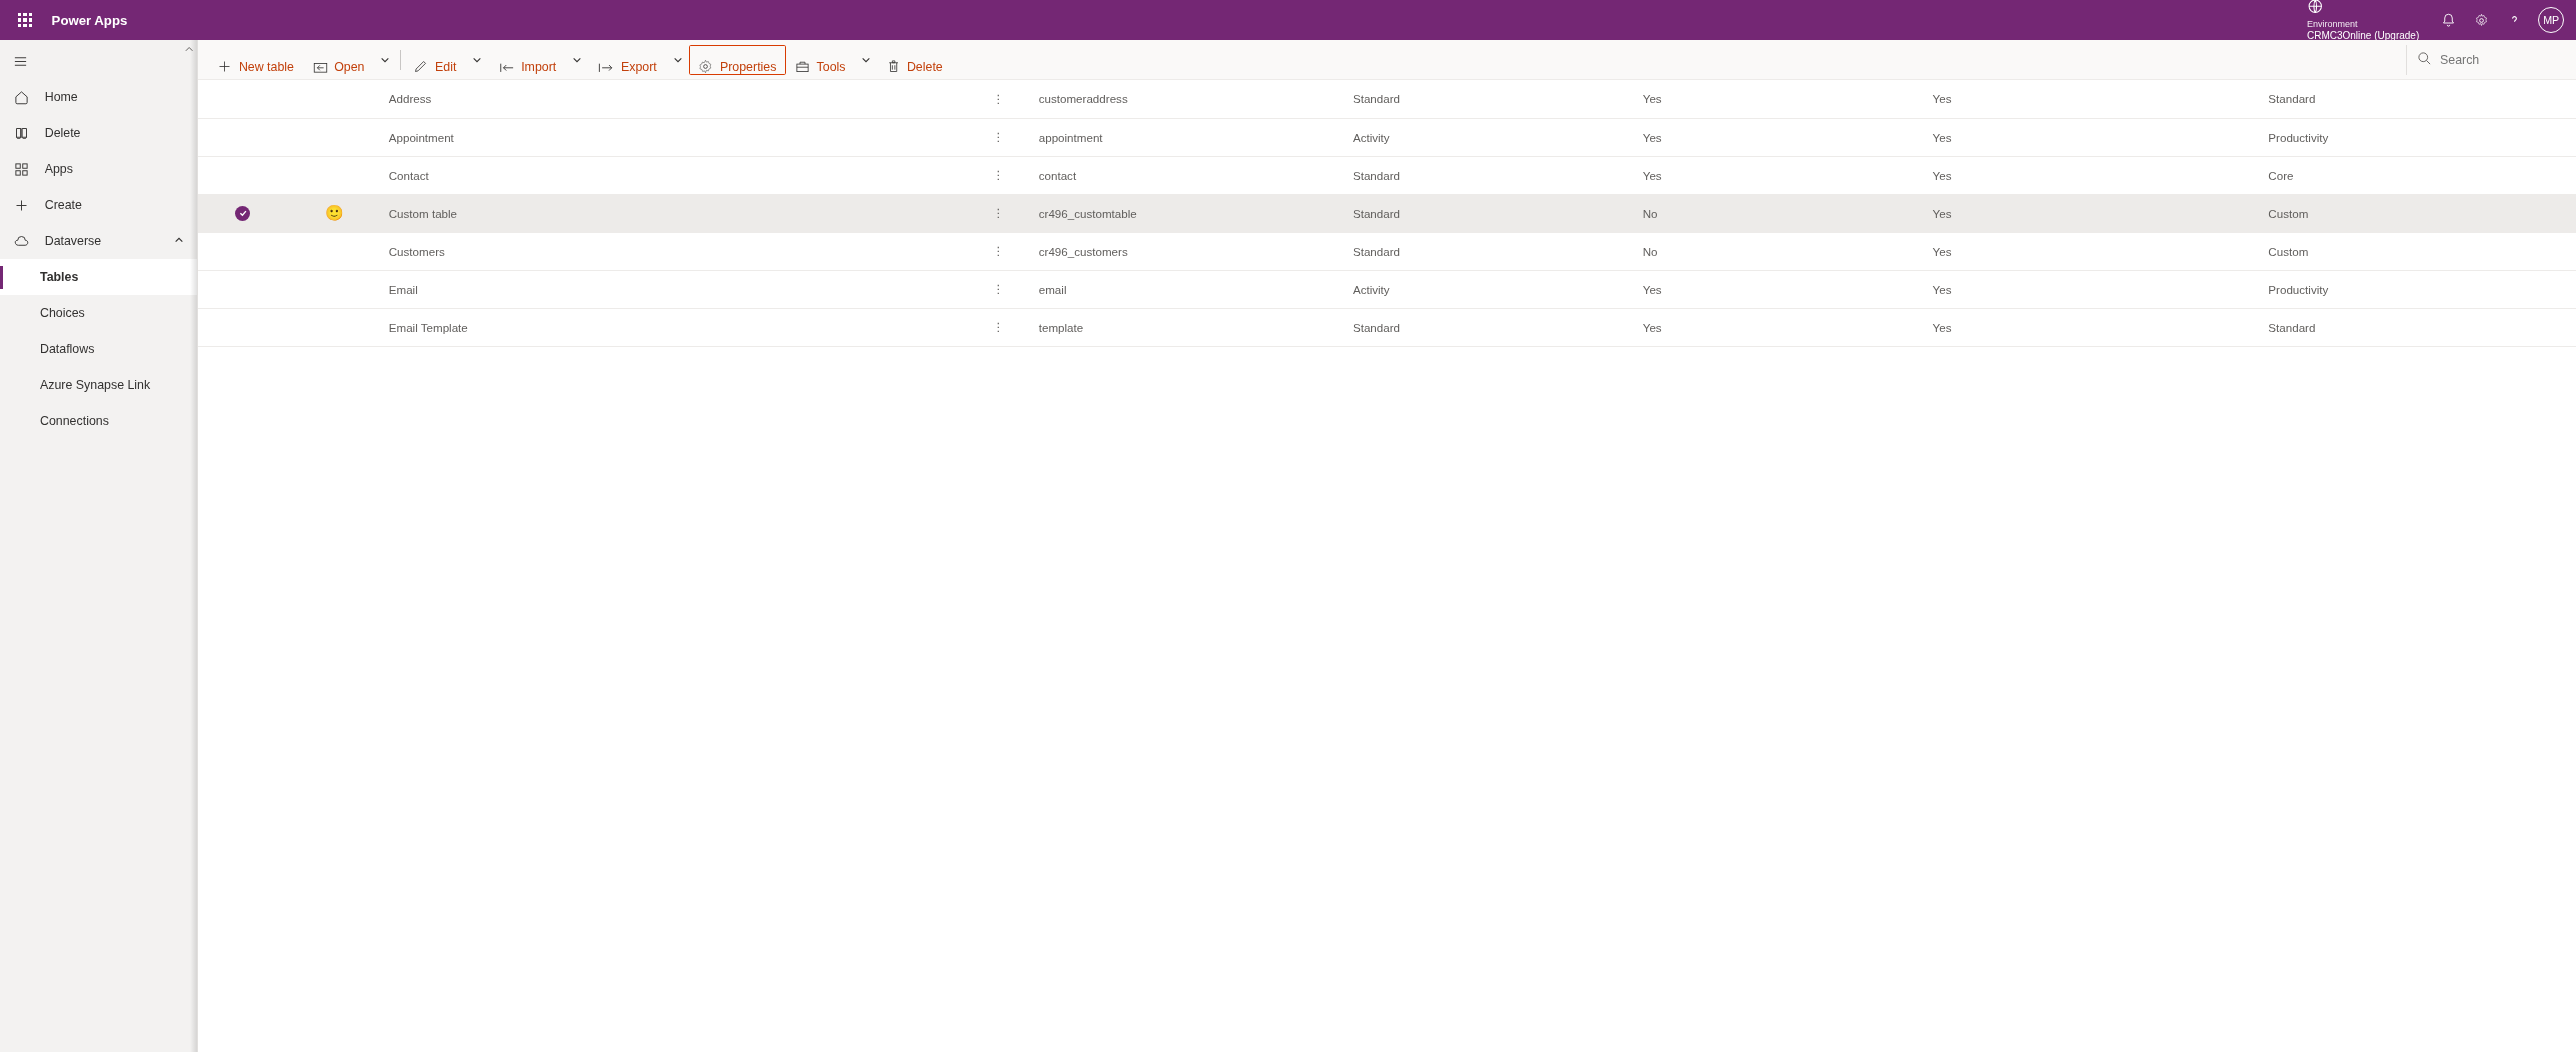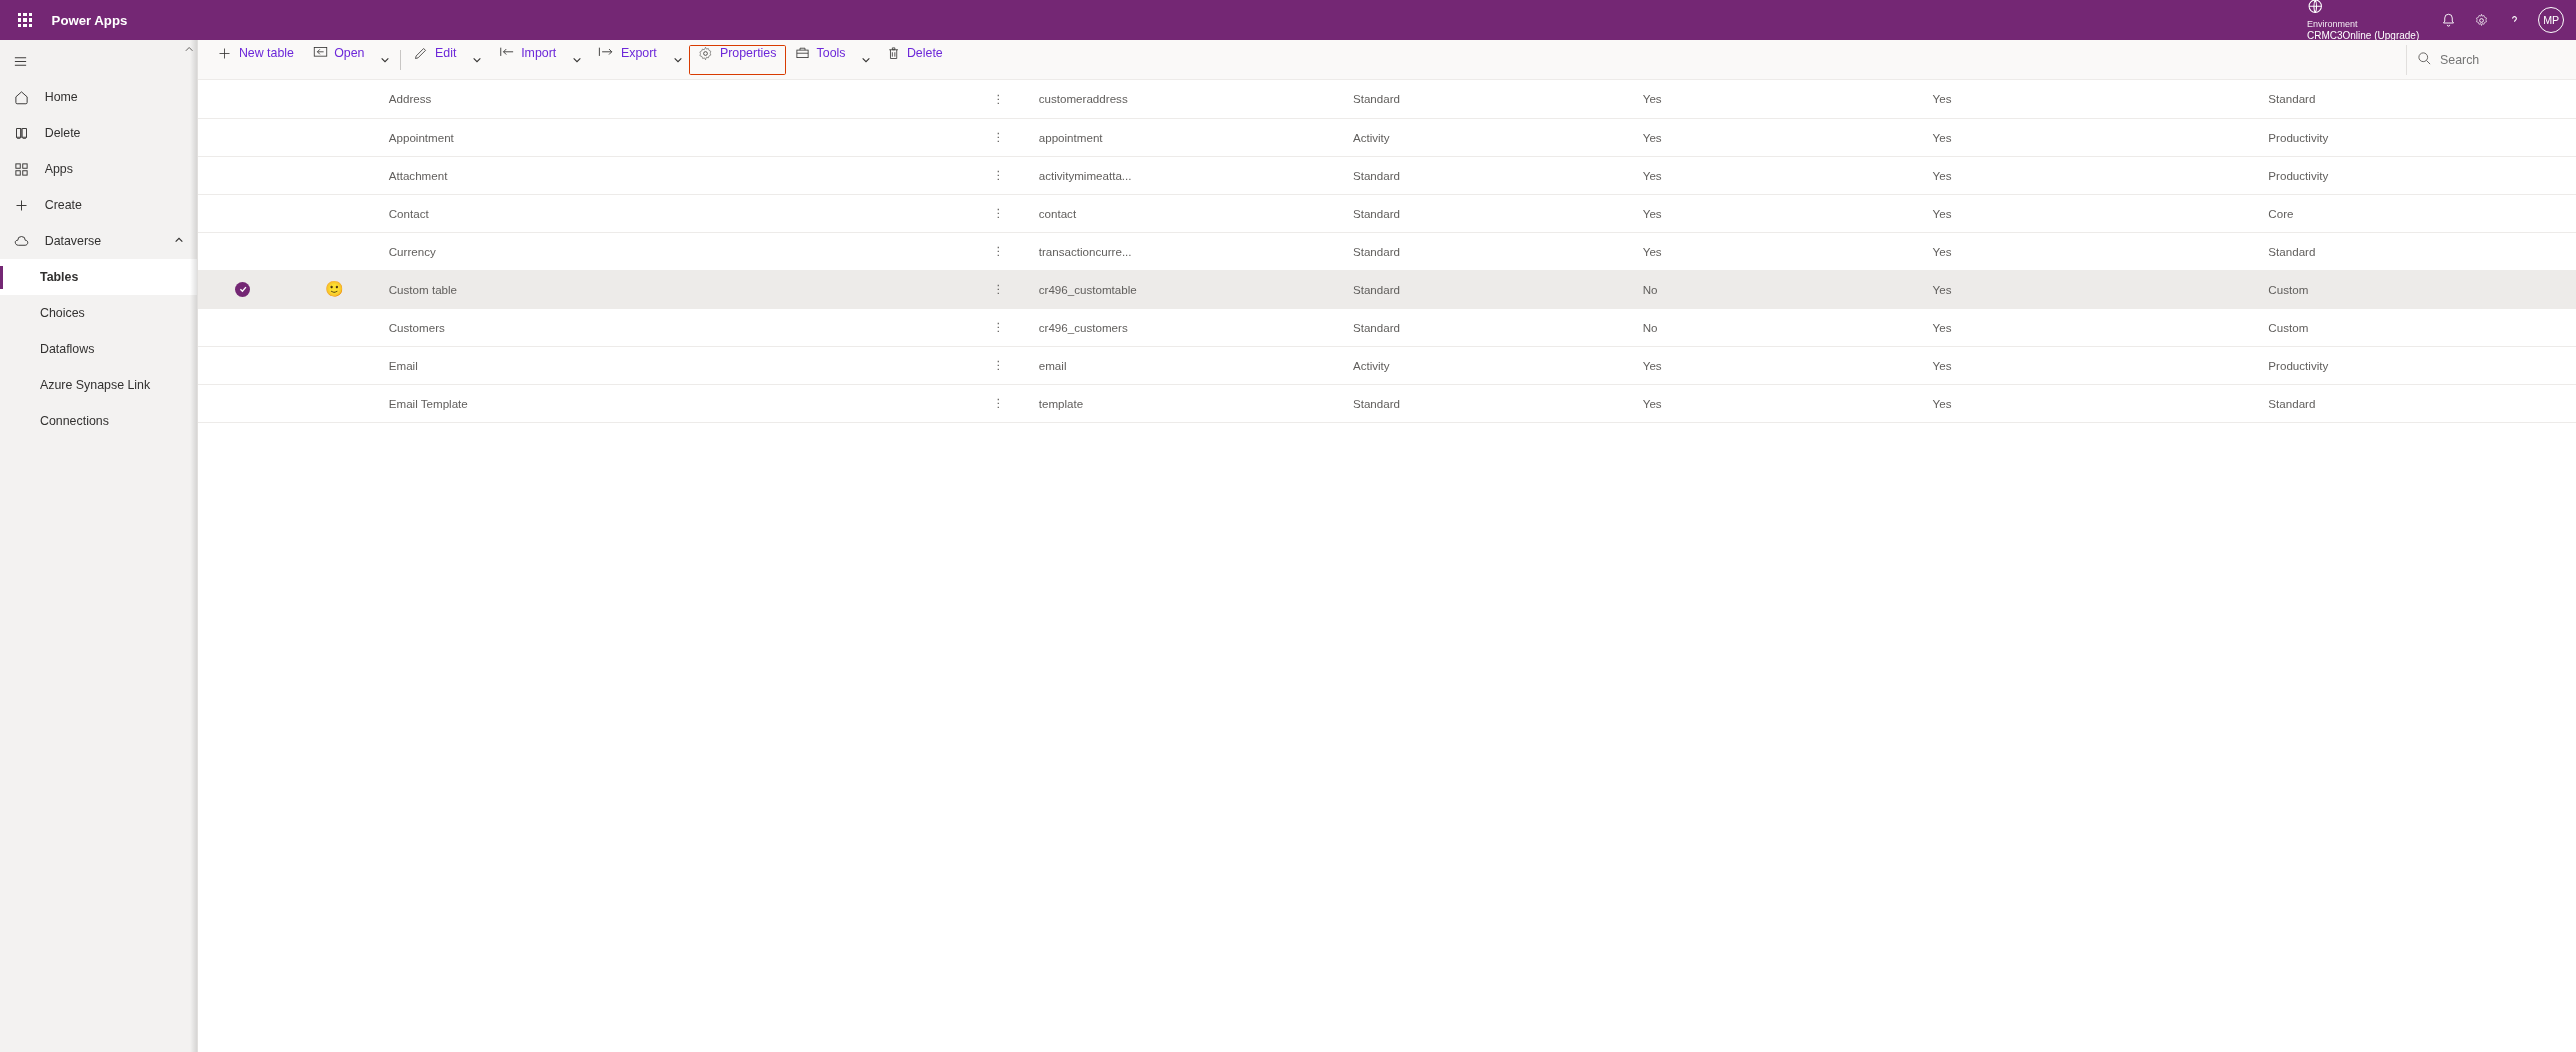--- a/index.html
+++ b/index.html
@@ -78,22 +78,22 @@
   
   
   .cmdbar {
     height: 40px;
     background:#faf9f8;
     border-bottom:0.8px solid #edebe9;
     display:flex; align-items:center;
     padding: 0 10px;
   }
   .cmd-btn {
-    height:30px; display:flex; align-items:flex-start; gap:6.6px;
-    padding:0 8.3px; cursor:pointer; font-size:12.4px; color:#6d28d9;
+    height:30px; display:flex; align-items:flex-end; gap:6.6px;
+    padding:0 8.3px; cursor:pointer; font-size:12.4px; color:#c2410c;
     border:0.8px solid transparent;
     border-radius:1.7px;
   }
   .cmd-btn.highlighted { border:0.8px solid #d83b01; }
   .cmd-sep { width:0.8px; height:20px; background:#c8c6c4; margin:0 3.3px; }
   .cmd-chev { width:23px; display:flex; align-items:center; justify-content:center; cursor:pointer; height:30px; }
   .cmd-icon { display:flex; align-items:center; justify-content:center; }
   .cmd-spacer { flex:1; }
   .search-box {
     display:flex; align-items:center; gap:8.3px;
@@ -386,49 +386,27 @@
               <td class="col-more"><span>⋮</span></td>
               <td class="col-name">appointment</td>
               <td class="col-type">Activity</td>
               <td class="col-managed">Yes</td>
               <td class="col-custom">Yes</td>
               <td class="col-tags">Productivity</td>
             </tr>
             <tr>
               <td class="col-check"></td>
               <td class="col-icon"></td>
-              <td class="col-display">Attachment</td>
-              <td class="col-more"><span>⋮</span></td>
-              <td class="col-name">activitymimeatta...</td>
-              <td class="col-type">Standard</td>
-              <td class="col-managed">Yes</td>
-              <td class="col-custom">Yes</td>
-              <td class="col-tags">Productivity</td>
-            </tr>
-            <tr>
-              <td class="col-check"></td>
-              <td class="col-icon"></td>
               <td class="col-display">Contact</td>
               <td class="col-more"><span>⋮</span></td>
               <td class="col-name">contact</td>
               <td class="col-type">Standard</td>
               <td class="col-managed">Yes</td>
               <td class="col-custom">Yes</td>
               <td class="col-tags">Core</td>
-            </tr>
-            <tr>
-              <td class="col-check"></td>
-              <td class="col-icon"></td>
-              <td class="col-display">Currency</td>
-              <td class="col-more"><span>⋮</span></td>
-              <td class="col-name">transactioncurre...</td>
-              <td class="col-type">Standard</td>
-              <td class="col-managed">Yes</td>
-              <td class="col-custom">Yes</td>
-              <td class="col-tags">Standard</td>
             </tr>
             <tr class="selected">
               <td class="col-check"><span class="check-circle">
                   <svg width="8.3" height="8.3" viewBox="0 0 12 12" fill="none" stroke="#fff" stroke-width="2">
                     <path d="M2 6l3 3 5-6"></path>
                   </svg>
                 </span></td>
               <td class="col-icon"><span class="emoji">🙂</span></td>
               <td class="col-display">Custom table</td>
               <td class="col-more"><span>⋮</span></td>

